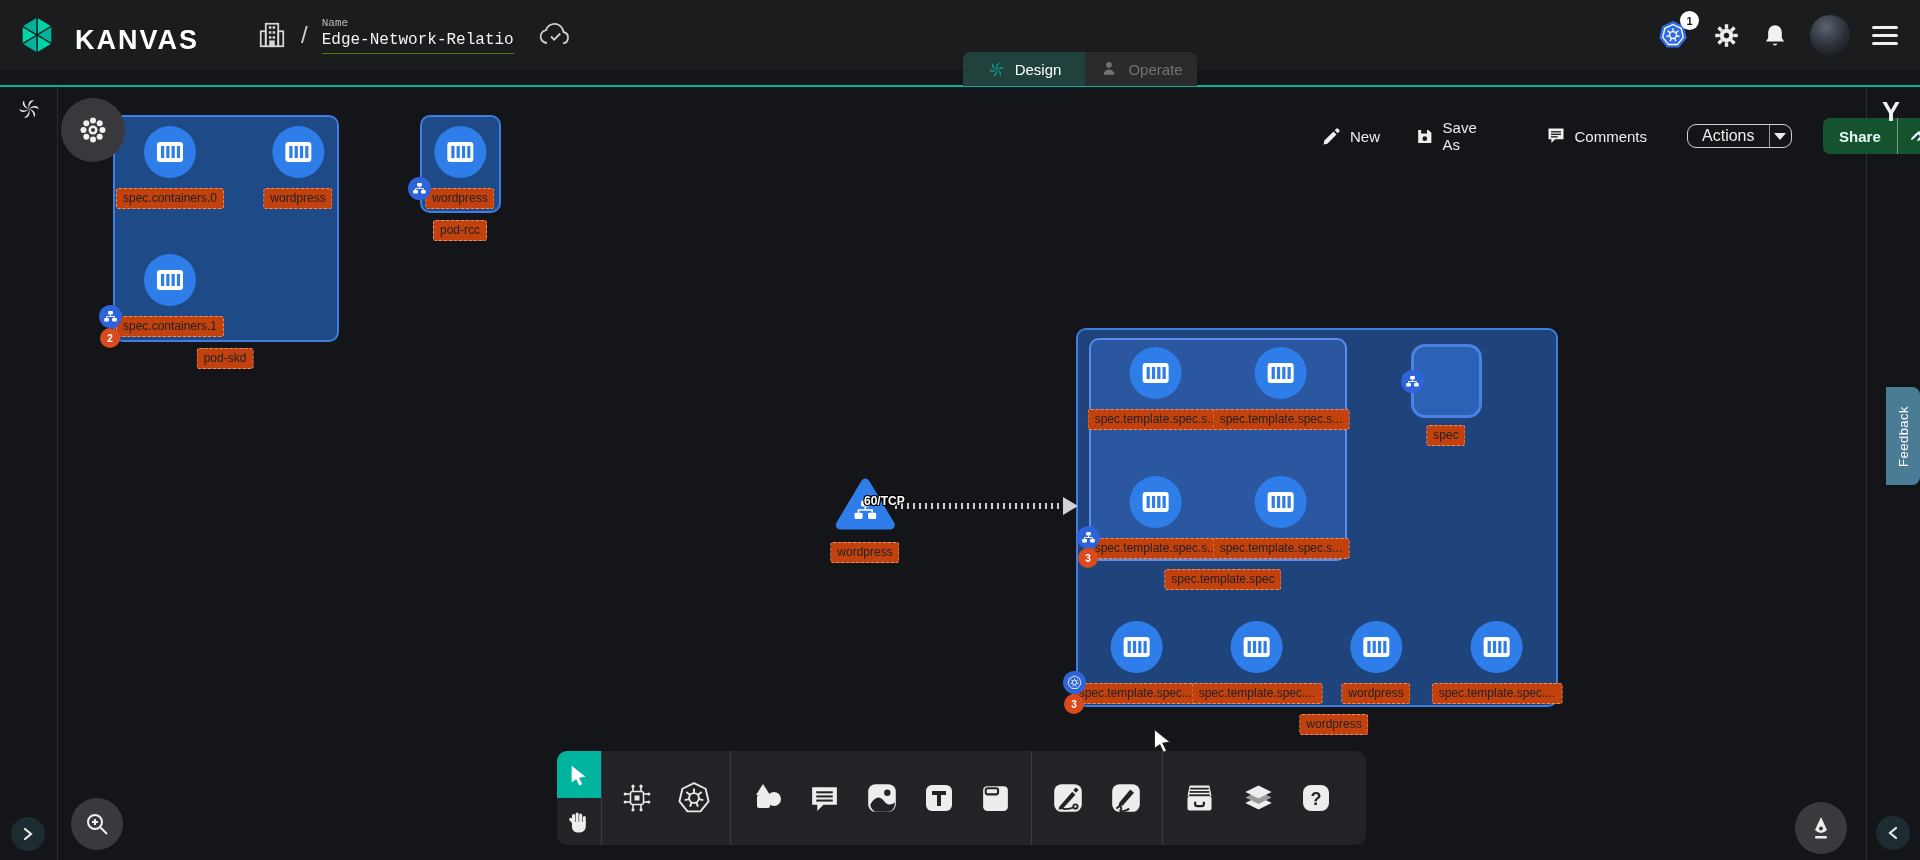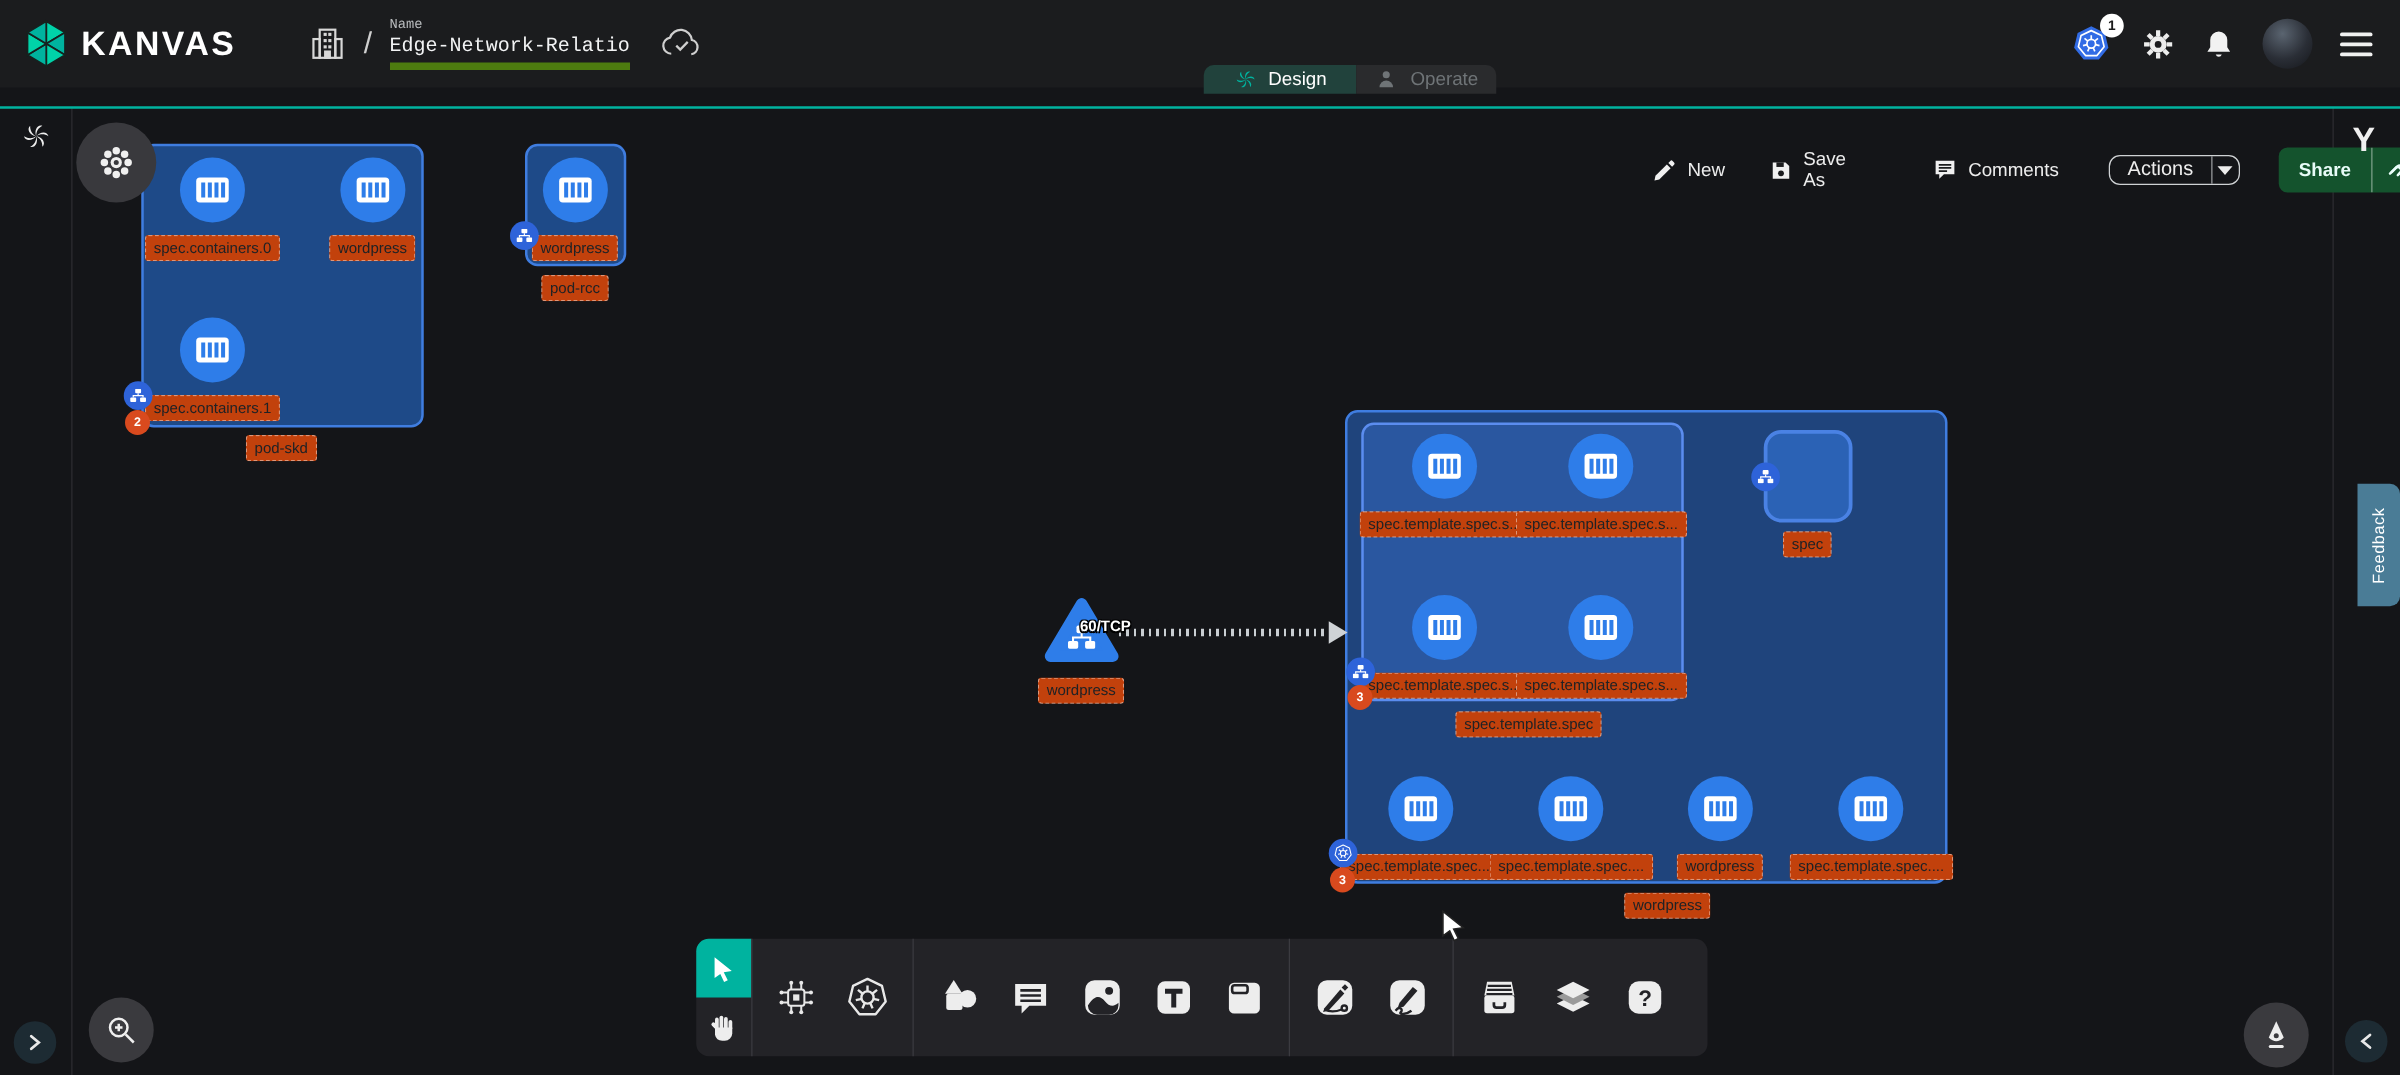--- a/index.html
+++ b/index.html
@@ -2,39 +2,39 @@
 <html><head>
 <meta charset="utf-8">
 <style>
   * { margin:0; padding:0; box-sizing:border-box; }
   html,body { width:1920px; height:860px; overflow:hidden; background:#141518;
     font-family:"Liberation Sans", sans-serif; }
 
   
   #header { position:absolute; left:0; top:0; width:1920px; height:70px; background:#1b1c1e;
     display:flex; align-items:center; }
-  .logo-wrap { display:flex; align-items:center; gap:7px; margin-left:16px; }
+  .logo-wrap { display:flex; align-items:flex-end; gap:17px; margin-left:16px; }
   .brand { color:#fff; font-size:27px; font-weight:bold; letter-spacing:2px; }
   .hdr-sep { color:#cfcfcf; font-size:24px; font-weight:300; margin:0 14px; }
   .name-block { display:flex; flex-direction:column;font-family:Liberation Mono, monospace; }
   .name-label { color:#b9bcbe; font-size:11px; margin-bottom:2px; }
-  .name-value { color:#f2f3f4; font-size:16px; border-bottom:6px solid #4d7c0f;
+  .name-value { color:#f2f3f4; font-size:16px; border-bottom:1px solid #4d7c0f;
     padding-bottom:4px; min-width:160px; }
   .hdr-right { margin-left:auto; display:flex; align-items:center; gap:22px; margin-right:22px; }
   .k8s-ctx { position:relative; width:34px; height:32px; }
   .ctx-badge { position:absolute; right:-8px; top:-8px; width:19px; height:19px; border-radius:50%;
     background:#fff; color:#1b1b1b; font-size:11px; font-weight:bold;
     display:flex; align-items:center; justify-content:center; }
   .burger { display:flex; flex-direction:column; gap:5px; }
   .burger i { width:26px; height:3px; background:#f0f0f0; border-radius:2px; }
   .avatar { width:40px; height:40px; border-radius:50%;
     background:radial-gradient(circle at 40% 30%, #5a6470 0%, #2a2e36 55%, #14161a 100%); }
 
   
-  #tabs { position:absolute; left:963px; top:52px; height:23px; display:flex; z-index:4; }
+  #tabs { position:absolute; left:963px; top:52px; height:34px; display:flex; z-index:4; }
   .tab { display:flex; align-items:center; justify-content:center; gap:9px; font-size:15px; }
   .tab.design { width:122px; background:#21423c; color:#fff; border-radius:8px 0 0 0; }
   .tab.operate { width:112px; background:#2a2b2d; color:#6f7477; border-radius:0 8px 0 0; }
   #topline { position:absolute; left:0; top:85px; width:1920px; height:2px; background:#00B39F; z-index:3; }
 
   
   .strip-line { position:absolute; top:86px; bottom:0; width:1px; background:#2c2d30; }
 
   
   .kgroup { position:absolute; border:2px solid #3F7DE0; border-radius:10px; background:#1E4A88; }

